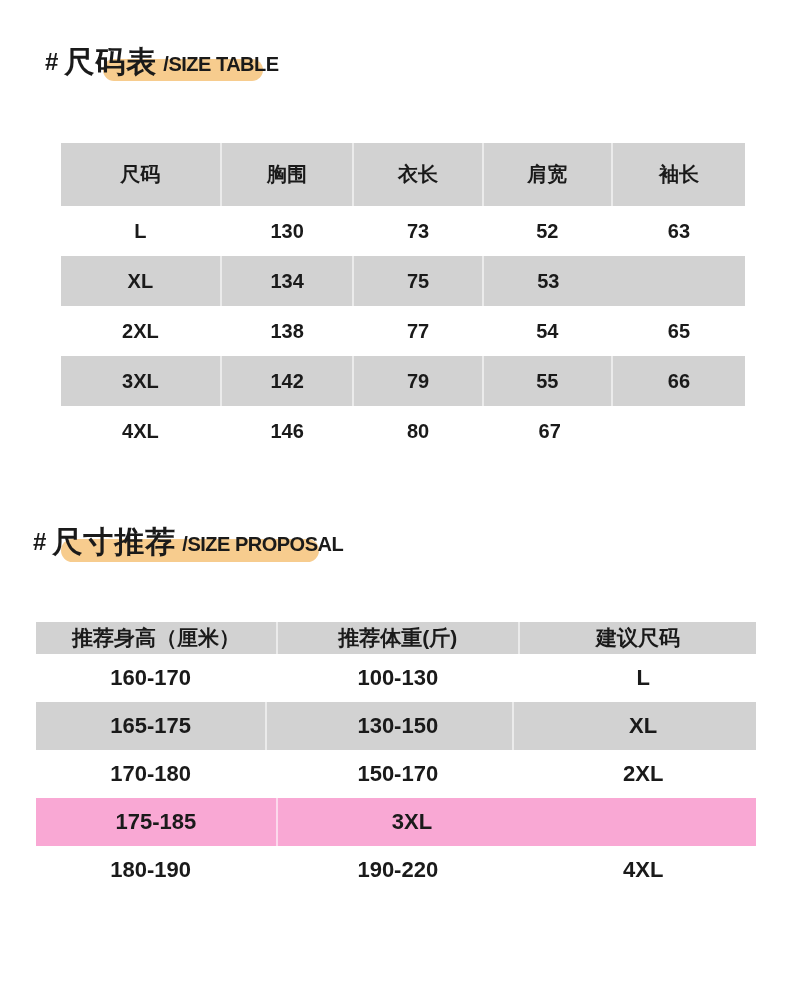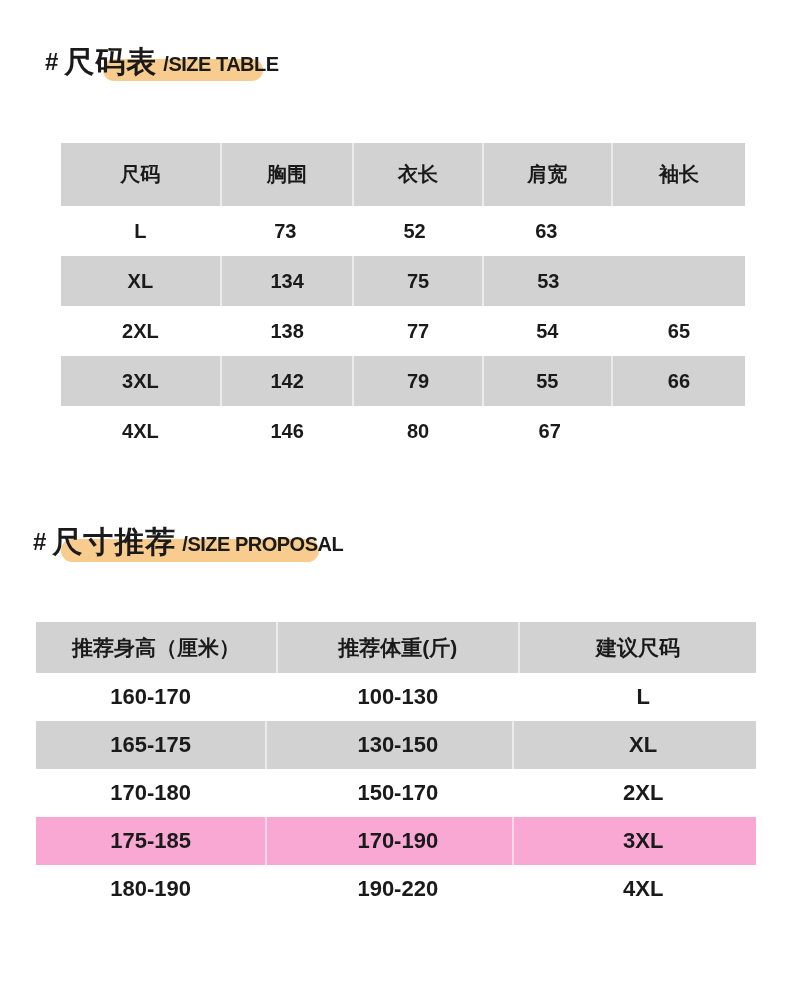--- a/index.html
+++ b/index.html
@@ -27,21 +27,21 @@
   .stripe{}
   .tbl-1{left:61px;top:143px;width:684px;font-size:20px;}
   .tbl-1 .thead{height:63px;}
   .tbl-1 .trow{height:50px;}
   .tbl-1 .c0{width:23.5%;}
   .tbl-1 .c1{width:19.4%;}
   .tbl-1 .c2{width:18.9%;}
   .tbl-1 .c3{width:18.9%;}
   .tbl-1 .c4{width:19.3%;}
   .tbl-2{left:36px;top:622px;width:720px;font-size:22px;}
-  .tbl-2 .thead{height:51px;font-size:21px;}
+  .tbl-2 .thead{height:32px;font-size:21px;}
   .tbl-2 .trow{height:48px;gap:16px;}
   .tbl-2 .c0{width:33.6%;}
   .tbl-2 .c1{width:33.6%;}
   .tbl-2 .c2{width:32.8%;border-radius:16px;}
 </style>
 </head>
 <body>
 
 <div class="canvas" style="color: rgb(26, 26, 26); background: rgb(255, 255, 255);">
 
@@ -55,20 +55,21 @@
   <div class="tbl tbl-1">
     <div class="tr thead stripe" style="background: rgb(210, 210, 210);">
       <div class="td c0">尺码</div>
       <div class="td c1">胸围</div>
       <div class="td c2">衣长</div>
       <div class="td c3">肩宽</div>
       <div class="td c4">袖长</div>
     </div>
     <div class="tr trow">
       <div class="td c0">L</div>
+      <div class="td c1">130</div>
       <div class="td c2">73</div>
       <div class="td c3">52</div>
       <div class="td c4">63</div>
     </div>
     <div class="tr trow stripe" style="background: rgb(210, 210, 210);">
       <div class="td c0">XL</div>
       <div class="td c1">134</div>
       <div class="td c2">75</div>
       <div class="td c3">53</div>
     </div>
@@ -117,21 +118,20 @@
       <div class="td c1">130-150</div>
       <div class="td c2">XL</div>
     </div>
     <div class="tr trow">
       <div class="td c0">170-180</div>
       <div class="td c1">150-170</div>
       <div class="td c2">2XL</div>
     </div>
     <div class="tr trow stripe" style="background: #f9a8d4;">
       <div class="td c0">175-185</div>
-      <div class="td c1">170-190</div>
       <div class="td c2">3XL</div>
     </div>
     <div class="tr trow">
       <div class="td c0">180-190</div>
       <div class="td c1">190-220</div>
       <div class="td c2">4XL</div>
     </div>
   </div>
 
 </div>

